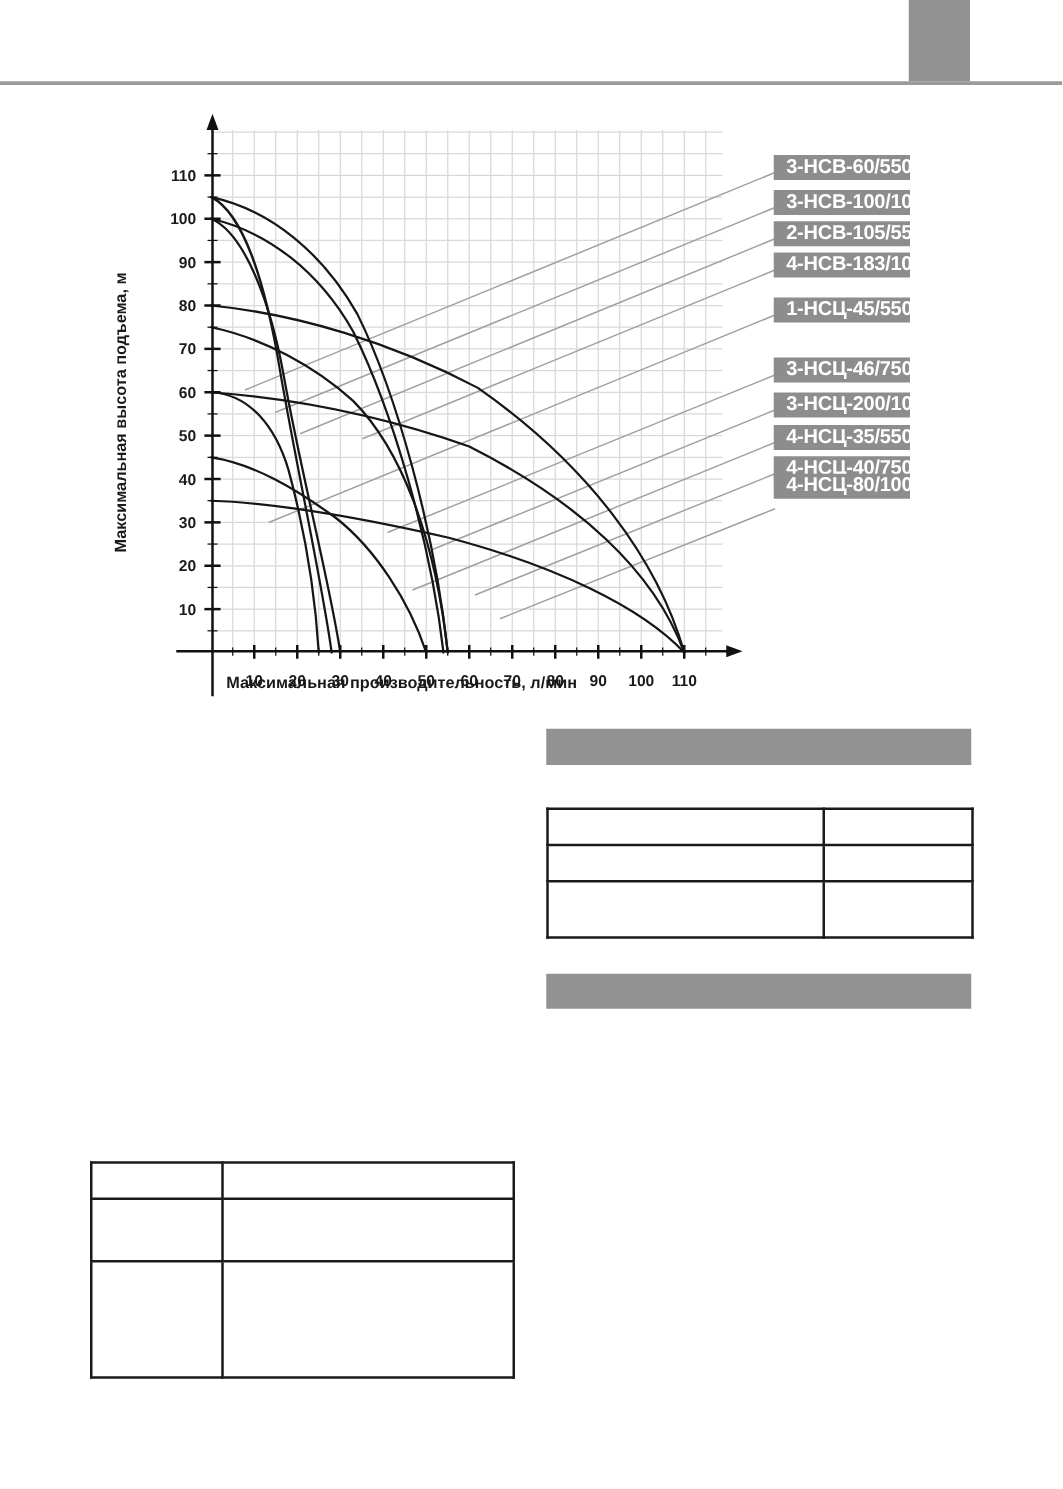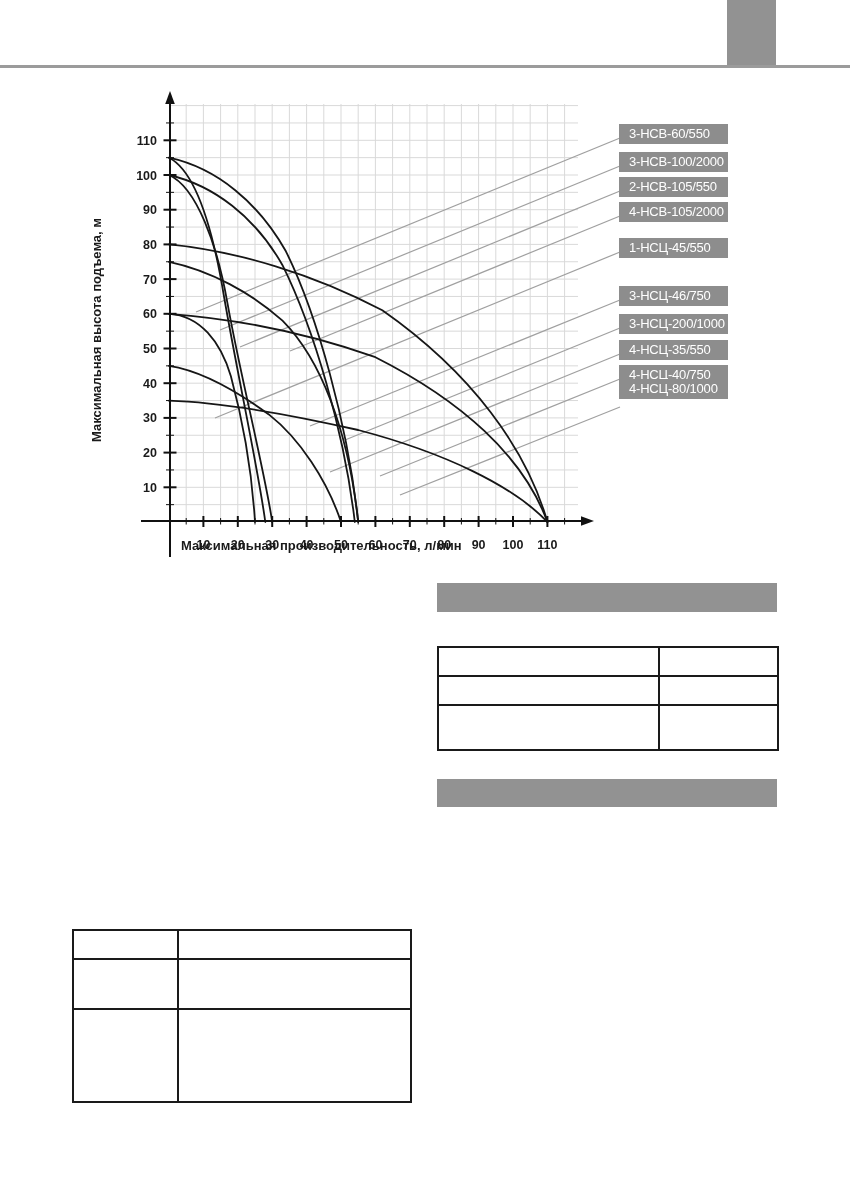--- a/index.html
+++ b/index.html
@@ -5,21 +5,21 @@
   html,body{margin:0;padding:0;background:#fff;}
   #page{
     position:relative;width:850px;height:1191px;background:#ffffff;
     font-family:"Liberation Sans", sans-serif;overflow:hidden;
   }
   .top-rule{position:absolute;left:0;top:65px;width:850px;height:3px;background:#9b9b9b;}
   .corner-tab{position:absolute;left:727px;top:0;width:49px;height:65px;background:#929292;}
   #chart-svg{position:absolute;left:0;top:0;}
   .legend-box{
     position:absolute;left:619px;width:109px;height:20px;background:#8d8d8d;
-    color:#ffffff;font-size:13px;font-weight:normal;line-height:20px;
+    color:#ffffff;font-size:16px;font-weight:bold;line-height:20px;
     padding-left:10px;box-sizing:border-box;letter-spacing:-0.2px;white-space:nowrap;
   }
   .gray-bar{position:absolute;left:437px;width:340px;height:29px;background:#929292;}
   .tbl{position:absolute;border-collapse:collapse;table-layout:fixed;}
   .tbl td{border:2px solid #1a1a1a;padding:0;}
   svg text{fill:#1a1a1a;}
   .axis-title{font-size:13px;font-weight:bold;}
   .tick-label{font-size:12.5px;font-weight:bold;}
 </style>
 </head>
@@ -185,23 +185,23 @@
         <text x="157" y="214.2" text-anchor="end" class="tick-label">90</text>
         <text x="157" y="179.5" text-anchor="end" class="tick-label">100</text>
         <text x="157" y="144.79999999999995" text-anchor="end" class="tick-label">110</text>
       </g>
 
     <text class="axis-title" x="181" y="550" text-anchor="start">Максимальная производительность, л/мин</text>
     <text class="axis-title" x="101" y="330" text-anchor="middle" transform="rotate(-90 101 330)">Максимальная высота подъема, м</text>
   </svg>
 
   <div class="legend-box" style="top:124px">3-НСВ-60/550</div>
-  <div class="legend-box" style="top:152px">3-НСВ-100/2000</div>
+  <div class="legend-box" style="top:152px">3-НСВ-100/1000</div>
   <div class="legend-box" style="top:177px">2-НСВ-105/550</div>
-  <div class="legend-box" style="top:202px">4-НСВ-105/2000</div>
+  <div class="legend-box" style="top:202px">4-НСВ-183/1000</div>
   <div class="legend-box" style="top:238px">1-НСЦ-45/550</div>
   <div class="legend-box" style="top:286px">3-НСЦ-46/750</div>
   <div class="legend-box" style="top:314px">3-НСЦ-200/1000</div>
   <div class="legend-box" style="top:340px">4-НСЦ-35/550</div>
   <div class="legend-box" style="top:365px">4-НСЦ-40/750</div>
   <div class="legend-box" style="top:379px">4-НСЦ-80/1000</div>
 
   <div class="gray-bar" style="top:583px"></div>
 
   <table class="tbl" style="left:437px;top:646px;width:342px;height:105px">

